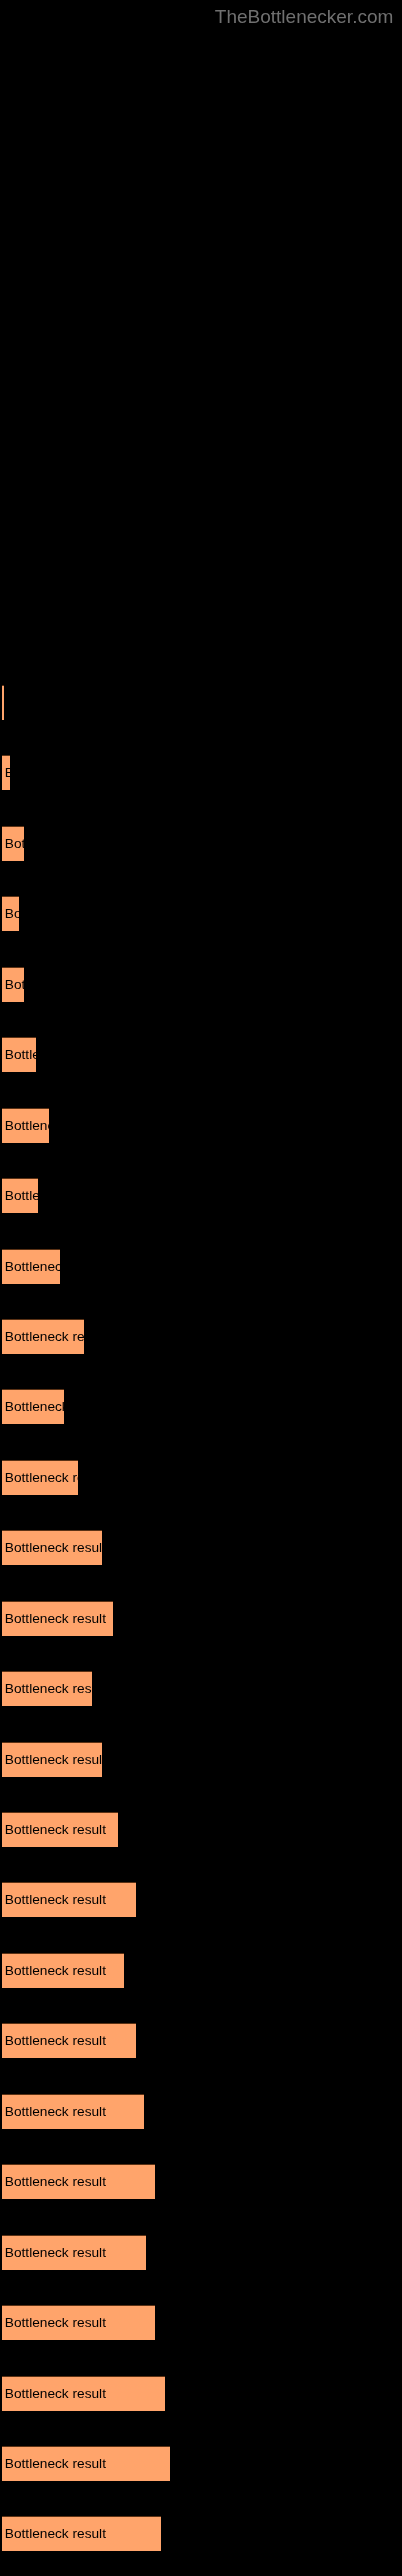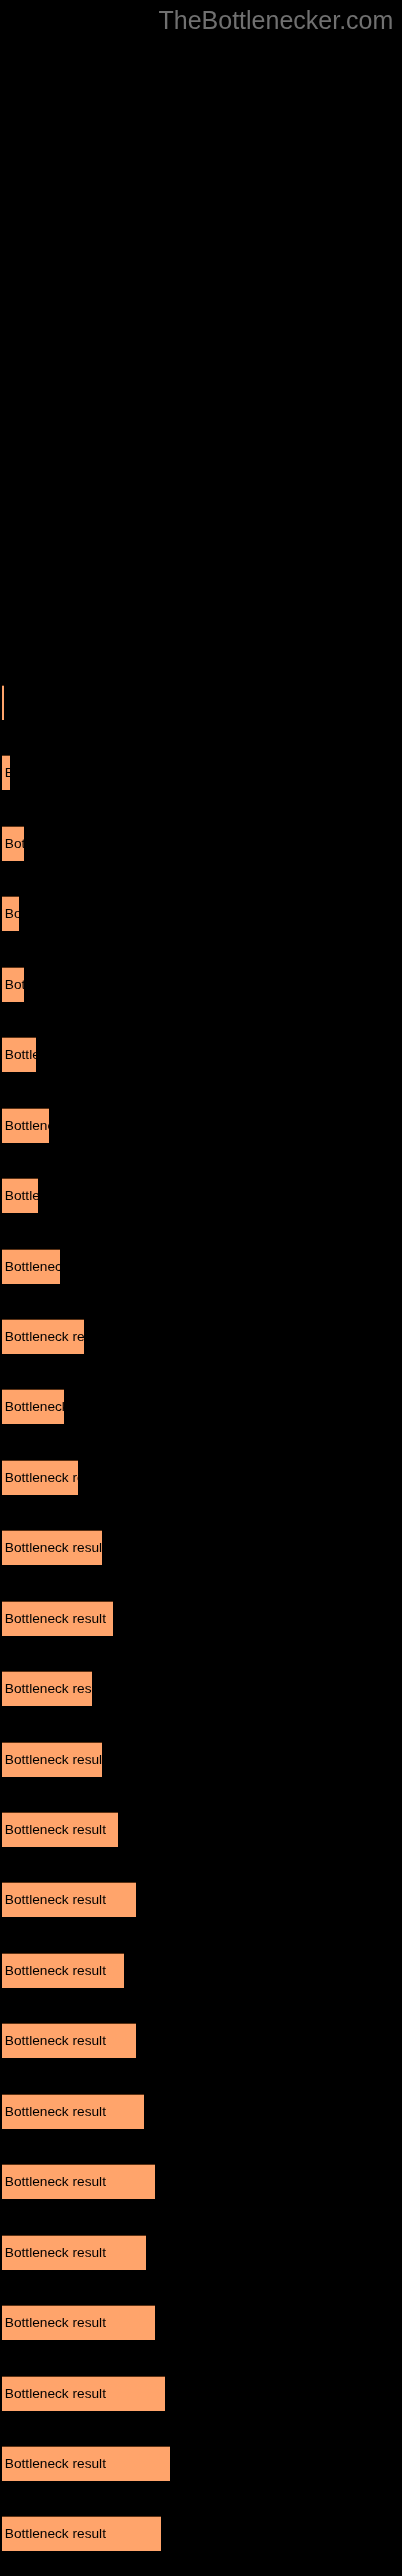--- a/index.html
+++ b/index.html
@@ -20,21 +20,21 @@
     left: 0; top: 0;
     width: 403px;
     height: 2576px;
     background: #000000;
   }
   #watermark {
     position: absolute;
     top: 6.4px;
     right: 9.7px;
     font-family: "Liberation Sans", sans-serif;
-    font-size: 25px;
+    font-size: 19px;
     font-weight: 400;
     color: #707070;
     letter-spacing: 0px;
     white-space: nowrap;
     user-select: none;
   }
   #bars-layer {
     position: absolute;
     left: 0; top: 0;
     width: 403px;

